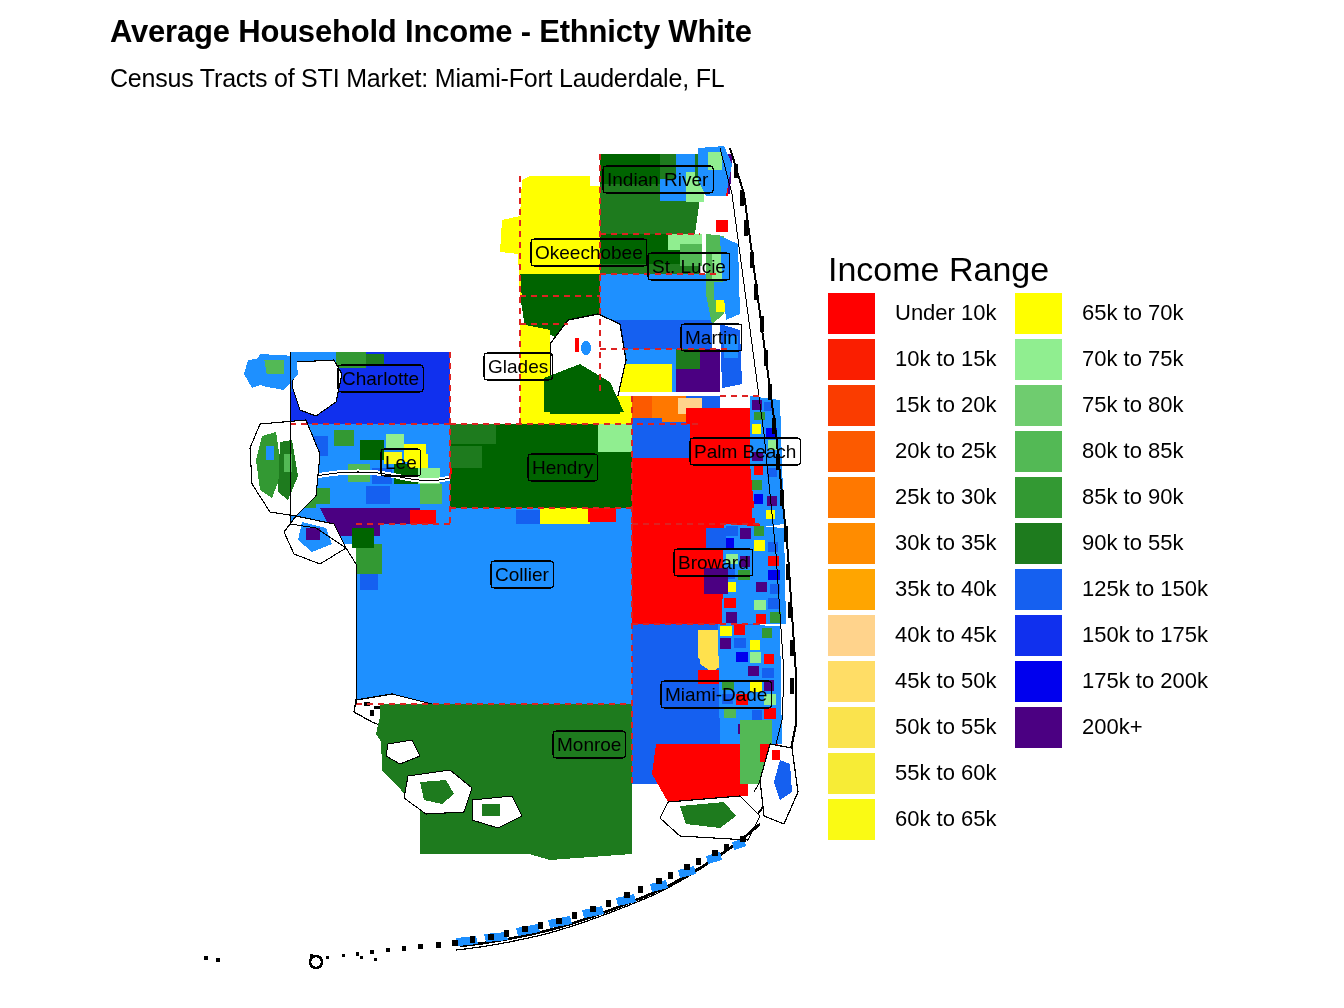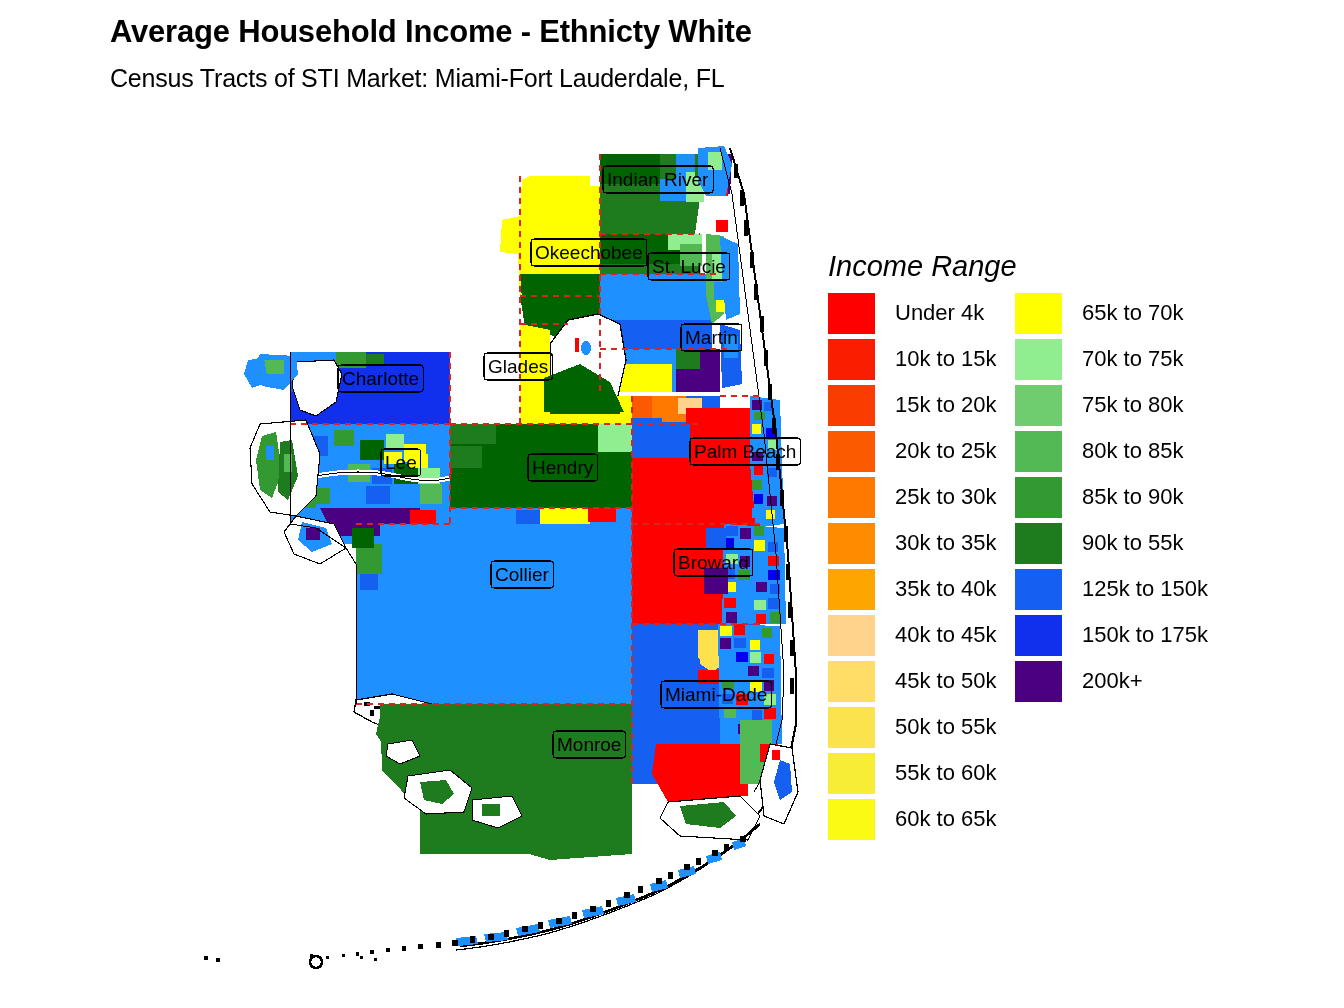--- a/index.html
+++ b/index.html
@@ -46,23 +46,22 @@
     position: absolute;
     left: 820px;
     top: 240px;
     width: 470px;
     height: 620px;
   }
   #legend-title {
     position: absolute;
     left: 8px;
     top: 10px;
-    font-size: 29px;
+    font-size: 34px;
     white-space: nowrap;
-    font-style: italic;
   }
   .legend-col { position: absolute; top: 50px; }
   .legend-col.left { left: 8px; }
   .legend-col.right { left: 195px; }
   .legend-row {
     position: relative;
     height: 46px;
     display: flex;
     align-items: center;
   }
@@ -556,21 +555,21 @@
     </g>
   </g>
 </svg>
 </div>
 
 <div id="legend">
   <div id="legend-title">Income Range</div>
   <div class="legend-col left" id="legend-col-left">
       <div class="legend-row">
         <div class="legend-swatch" style="background: rgb(255, 0, 0);"></div>
-        <div class="legend-label">Under 4k</div>
+        <div class="legend-label">Under 10k</div>
       </div>
       <div class="legend-row">
         <div class="legend-swatch" style="background: rgb(250, 30, 0);"></div>
         <div class="legend-label">10k to 15k</div>
       </div>
       <div class="legend-row">
         <div class="legend-swatch" style="background: rgb(250, 60, 0);"></div>
         <div class="legend-label">15k to 20k</div>
       </div>
       <div class="legend-row">
@@ -637,17 +636,21 @@
       </div>
       <div class="legend-row">
         <div class="legend-swatch" style="background: rgb(21, 96, 240);"></div>
         <div class="legend-label">125k to 150k</div>
       </div>
       <div class="legend-row">
         <div class="legend-swatch" style="background: rgb(16, 48, 238);"></div>
         <div class="legend-label">150k to 175k</div>
       </div>
       <div class="legend-row">
+        <div class="legend-swatch" style="background: rgb(0, 0, 238);"></div>
+        <div class="legend-label">175k to 200k</div>
+      </div>
+      <div class="legend-row">
         <div class="legend-swatch" style="background: rgb(75, 0, 130);"></div>
         <div class="legend-label">200k+</div>
       </div>
     </div>
 </div>
 
 </body></html>

